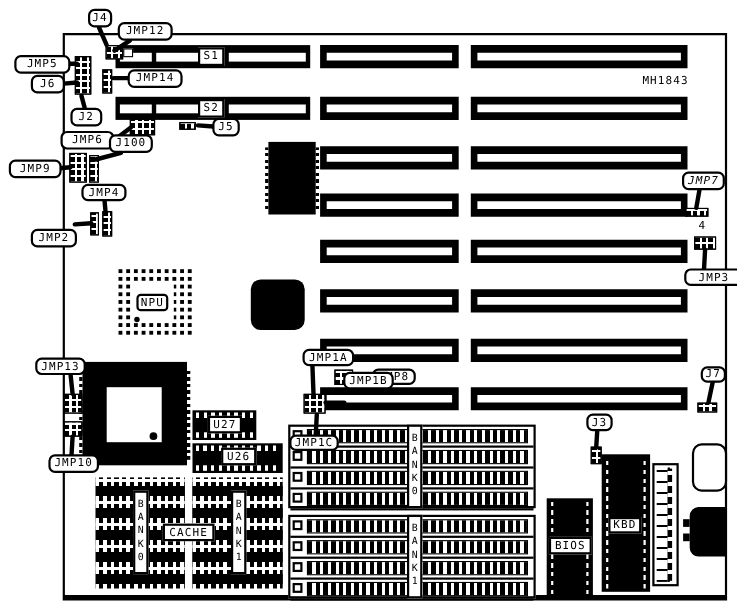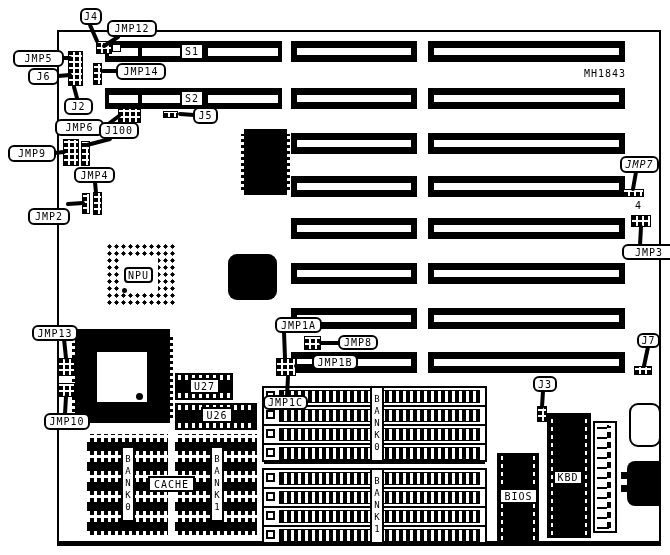--- a/index.html
+++ b/index.html
@@ -266,18 +266,18 @@
   <div class="callout" style="left:8px;top:145px;width:48px;height:17px;">JMP9</div>
   <div class="callout" style="left:74px;top:167px;width:41px;height:16px;">JMP4</div>
   <div class="callout" style="left:28px;top:208px;width:42px;height:17px;">JMP2</div>
   <div class="callout" style="left:620px;top:156px;width:39px;height:17px;font-style:italic;">JMP7</div>
   <div class="plain-text" style="left:635px;top:200px;">4</div>
   <div class="callout" style="left:622px;top:244px;width:54px;height:16px;">JMP3</div>
   <div class="callout" style="left:32px;top:325px;width:46px;height:16px;">JMP13</div>
   <div class="callout" style="left:44px;top:413px;width:46px;height:17px;">JMP10</div>
   <div class="callout" style="left:264px;top:317px;width:47px;height:16px;margin-left:11px;">JMP1A</div>
   <div class="callout" style="left:338px;top:335px;width:40px;height:15px;">JMP8</div>
-  <div class="callout" style="left:312px;top:354px;width:46px;height:16px;">JMP1B</div>
+  <div class="callout" style="left:312px;top:338px;width:46px;height:16px;">JMP1B</div>
   <div class="callout" style="left:263px;top:395px;width:45px;height:15px;">JMP1C</div>
   <div class="callout" style="left:533px;top:376px;width:24px;height:16px;">J3</div>
   <div class="callout" style="left:637px;top:333px;width:23px;height:15px;">J7</div>
 
 </div>
 
 </body></html>

